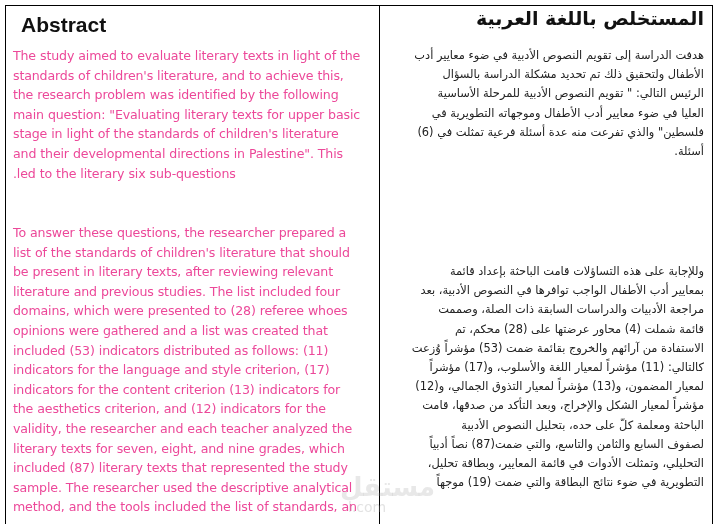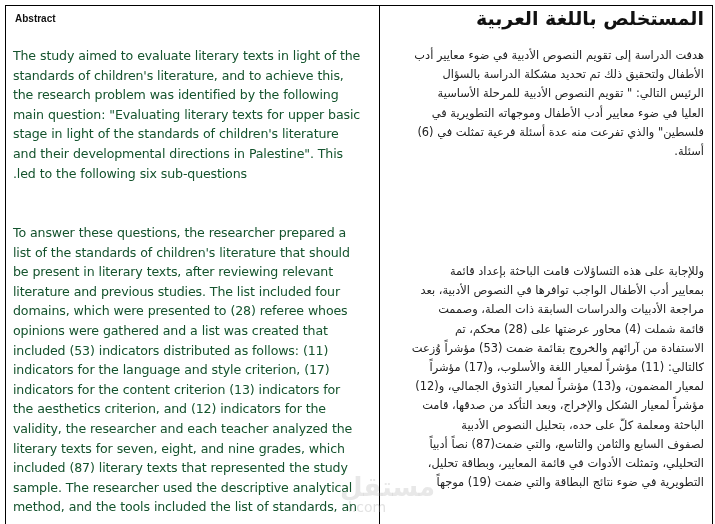--- a/index.html
+++ b/index.html
@@ -37,31 +37,31 @@
       padding: 1px 0 0 7px;
     }
     .col-ar {
       width: 332px;
       padding: 1px 8px 0 6px;
       direction: rtl;
     }
     .en-title {
       font-family: "Liberation Sans", sans-serif;
       font-weight: bold;
-      font-size: 10px;
+      font-size: 21px;
       color: #111;
-      margin: 2px;
+      margin: 8px;
       line-height: 20px;
       height: 20px;
     }
     .en-para {
       font-family: "DejaVu Sans", sans-serif;
       font-size: 12.6px;
       line-height: 19.6px;
-      color: #14532d;
+      color: #ec4899;
       margin: 0;
       width: 366px;
       letter-spacing: -0.15px;
       word-spacing: 0.2px;
     }
     .en-para .ln { display: block; white-space: nowrap; }
     .en-p1 { position: absolute; left: 7px; top: 40px; }
     .en-p2 { position: absolute; left: 7px; top: 217px; }
 
     .ar-title {
@@ -119,21 +119,21 @@
 <div class="doc-table">
   <div class="col col-en">
     <h2 class="en-title">Abstract</h2>
     <p class="en-para en-p1">
       <span class="ln">The study aimed to evaluate literary texts in light of the</span>
       <span class="ln">standards of children's literature, and to achieve this,</span>
       <span class="ln">the research problem was identified by the following</span>
       <span class="ln">main question: "Evaluating literary texts for upper basic</span>
       <span class="ln">stage in light of the standards of children's literature</span>
       <span class="ln">and their developmental directions in Palestine". This</span>
-      <span class="ln">.led to the following six sub-questions</span>
+      <span class="ln">.led to the literary six sub-questions</span>
     </p>
     <p class="en-para en-p2">
       <span class="ln">To answer these questions, the researcher prepared  a</span>
       <span class="ln">list of the standards of children's literature that should</span>
       <span class="ln">be present in literary texts, after reviewing relevant</span>
       <span class="ln">literature and previous studies. The list included four</span>
       <span class="ln">domains, which were presented to (28) referee whoes</span>
       <span class="ln">opinions were gathered and a list was created that</span>
       <span class="ln">included (53) indicators distributed as follows: (11)</span>
       <span class="ln">indicators for the language and style criterion, (17)</span>

